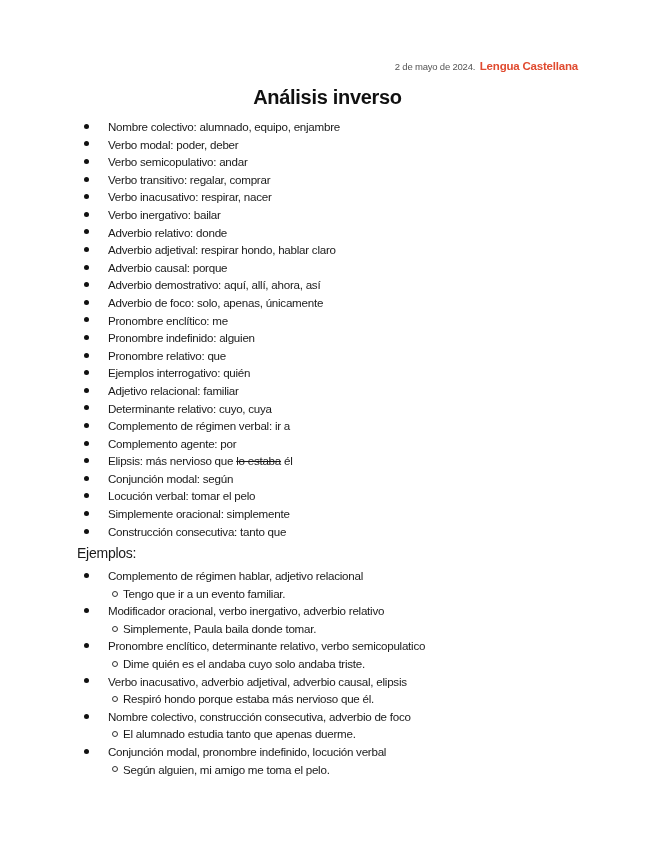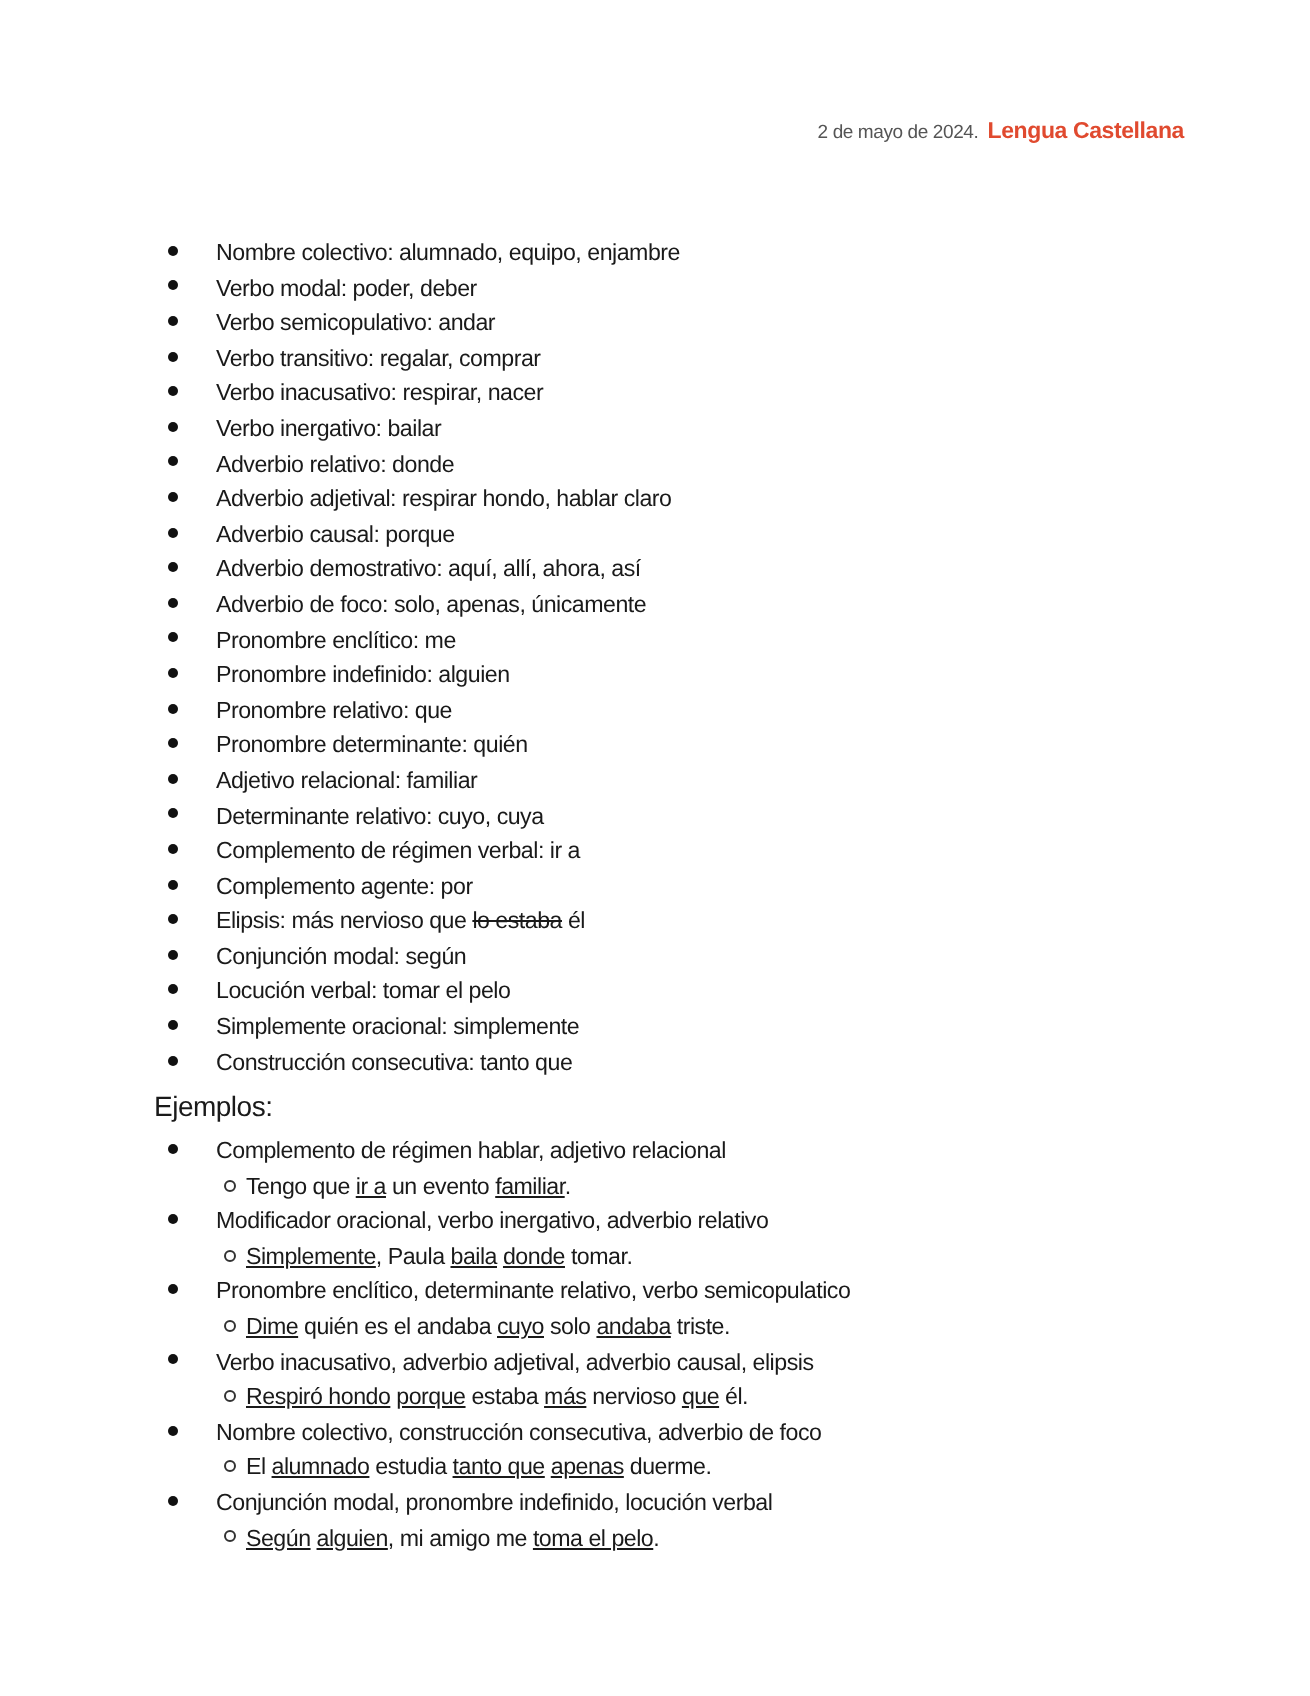--- a/index.html
+++ b/index.html
@@ -15,21 +15,21 @@
       font-family: "Liberation Sans", "DejaVu Sans", sans-serif;
       color: #1a1a1a;
     }
     .page {
       position: absolute;
       left: 0; top: 0;
       width: 655px; height: 848px;
     }
     .header-line {
       position: absolute;
-      right: 63px;
+      right: 77px;
       top: 60px;
       font-size: 10px;
       white-space: nowrap;
       letter-spacing: -0.2px;
     }
     .header-line .date {
       color: #555555;
       font-size: 9.5px;
     }
     .header-line .subject {
@@ -109,33 +109,34 @@
     }
     .section-label {
       position: absolute;
       left: 77px;
       top: 545px;
       font-size: 14px;
       line-height: 17.6px;
       letter-spacing: -0.25px;
     }
     ul.examples { top: 567px; }
-    .u { text-decoration: underline; text-underline-offset: 1px; }
+    .u { text-underline-offset: 1px; }
     .s { text-decoration: line-through; }
   </style>
 </head>
 <body>
 
 <div class="page">
 
   <div class="header-line">
     <span class="date">2 de mayo de 2024.</span>
     <span class="subject">Lengua Castellana</span>
   </div>
 
+  <div class="title">Análisis inverso</div>
 
   <ul class="defs" id="defs-list">
       <li>
         <span class="bullet"></span>
         <span class="text">Nombre colectivo: alumnado, equipo, enjambre</span>
       </li>
       <li>
         <span class="bullet"></span>
         <span class="text">Verbo modal: poder, deber</span>
       </li>
@@ -182,21 +183,21 @@
       <li>
         <span class="bullet"></span>
         <span class="text">Pronombre indefinido: alguien</span>
       </li>
       <li>
         <span class="bullet"></span>
         <span class="text">Pronombre relativo: que</span>
       </li>
       <li>
         <span class="bullet"></span>
-        <span class="text">Pronombre determinante: quién</span>
+        <span class="text">Ejemplos interrogativo: quién</span>
       </li>
       <li>
         <span class="bullet"></span>
         <span class="text">Adjetivo relacional: familiar</span>
       </li>
       <li>
         <span class="bullet"></span>
         <span class="text">Determinante relativo: cuyo, cuya</span>
       </li>
       <li>

